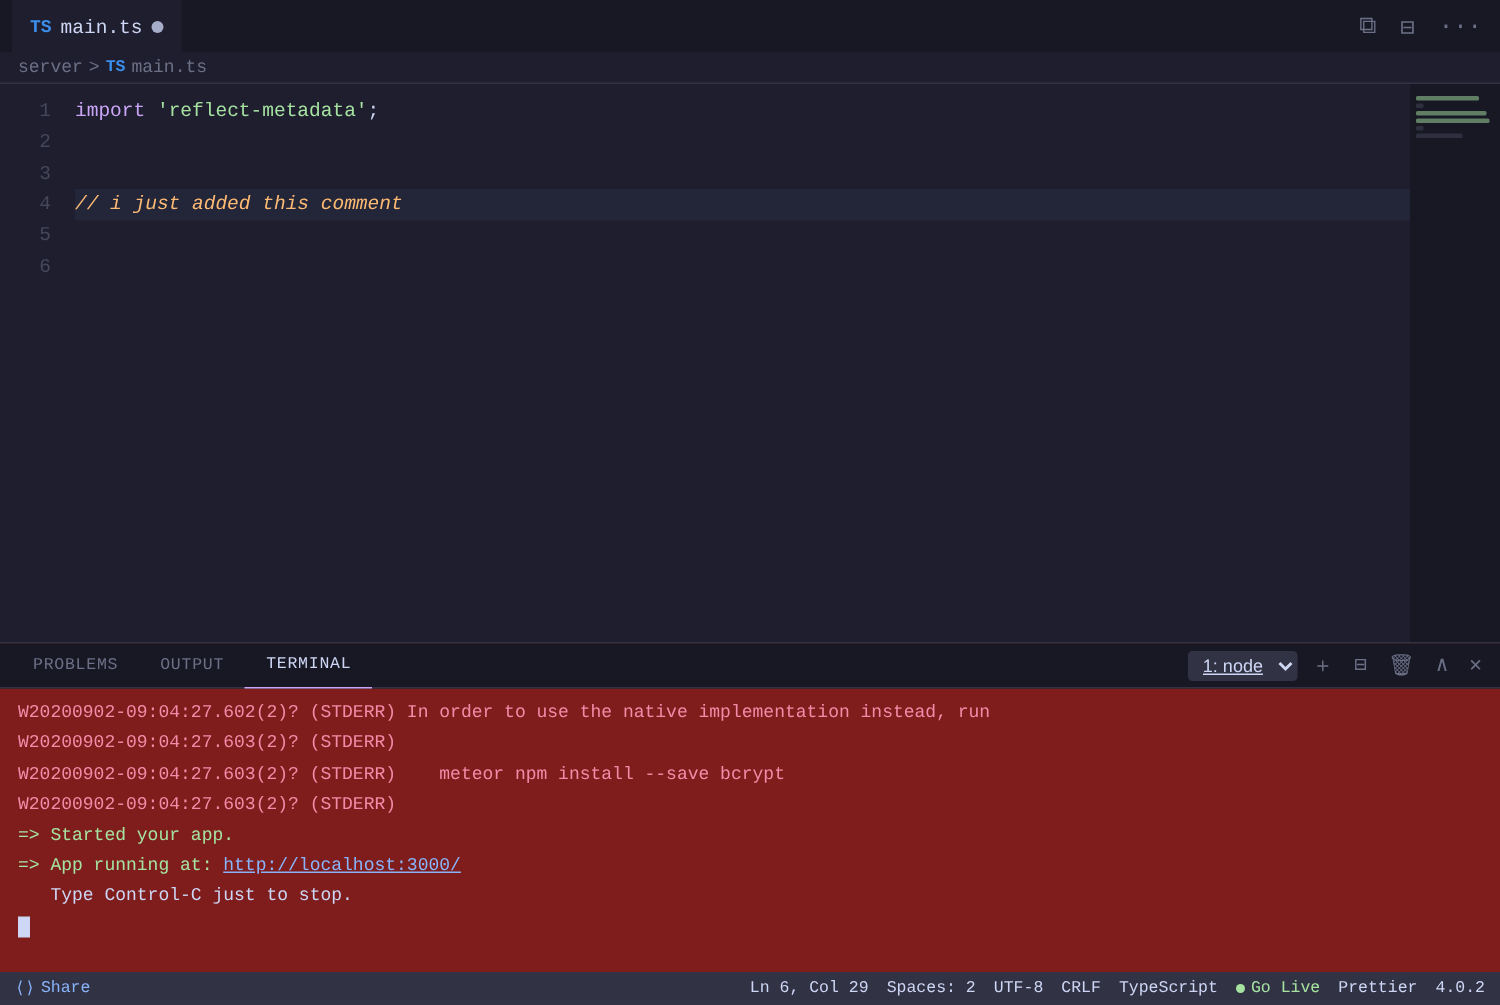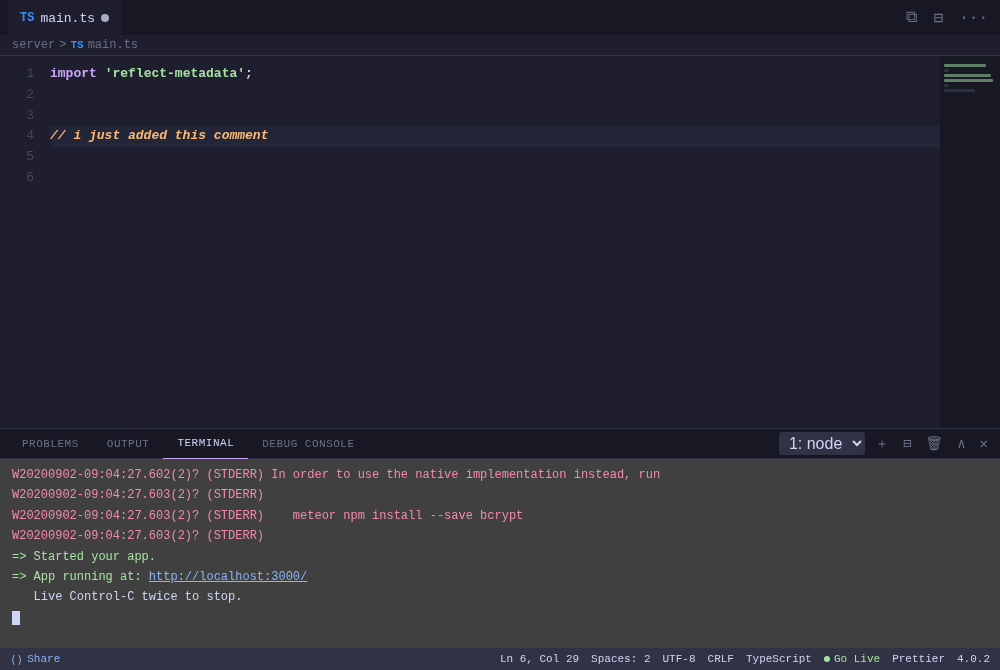--- a/index.html
+++ b/index.html
@@ -104,21 +104,20 @@
       flex: 1;
       padding: 8px 0 8px 8px;
       font-size: 13px;
       line-height: 1.6;
       color: #cdd6f4;
       overflow: hidden;
     }
     .code-line {
       white-space: pre;
       height: 20.8px;
-      font-weight: bold;
     }
     
     .kw-import { color: #cba6f7; }
     .str { color: #a6e3a1; }
     .comment { color: #fdba74; font-style: italic; }
     .line-highlight {
       background: rgba(137, 180, 250, 0.05);
     }
 
     
@@ -136,21 +135,21 @@
     .minimap-line {
       height: 3px;
       margin-bottom: 2px;
       border-radius: 1px;
       background: #45475a;
     }
 
     
     .terminal-panel {
       height: 220px;
-      background: #404040;
+      background: #7f1d1d;
       display: flex;
       flex-direction: column;
       flex-shrink: 0;
       border-top: 1px solid #313244;
     }
 
     
     .panel-tabs {
       display: flex;
       align-items: center;
@@ -184,25 +183,26 @@
     .panel-tabs-right {
       display: flex;
       align-items: center;
       gap: 6px;
       color: #6c7086;
     }
     .panel-tabs-right .term-select {
       background: #313244;
       color: #cdd6f4;
       border: none;
-      font-size: 16px;
+      font-size: 12px;
       padding: 2px 6px;
       border-radius: 3px;
       cursor: pointer;
       outline: none;
+      text-decoration: underline;
     }
     .panel-tabs-right .icon-btn {
       cursor: pointer;
       font-size: 14px;
       padding: 2px 4px;
       display: flex;
       align-items: center;
     }
 
     
@@ -330,42 +330,41 @@
     </div>
   </div>
 </div>
 
 <div class="terminal-panel">
   <div class="panel-tabs">
     <div class="panel-tabs-left">
       <div class="panel-tab">PROBLEMS</div>
       <div class="panel-tab">OUTPUT</div>
       <div class="panel-tab active">TERMINAL</div>
-      <div class="panel-tab">DEBUG CONSOLE</div>
     </div>
     <div class="panel-tabs-right">
       <select class="term-select">
         <option>1: node</option>
       </select>
       <span class="icon-btn" title="New Terminal">＋</span>
       <span class="icon-btn" title="Split Terminal">⊟</span>
       <span class="icon-btn" title="Kill Terminal">🗑</span>
       <span class="icon-btn" title="Maximize">∧</span>
       <span class="icon-btn" title="Close Panel">✕</span>
     </div>
   </div>
   <div class="terminal-content" id="terminal-content">
       <div class="term-line"><span style="color: rgb(243, 139, 168);">W20200902-09:04:27.602(2)? (STDERR)</span><span style="color: rgb(243, 139, 168);"> In order to use the native implementation instead, run</span></div>
       <div class="term-line"><span style="color: rgb(243, 139, 168);">W20200902-09:04:27.603(2)? (STDERR)</span><span style="color: rgb(243, 139, 168);"></span></div>
       <div class="term-line"><span style="color: rgb(243, 139, 168);">W20200902-09:04:27.603(2)? (STDERR)</span><span style="color: rgb(243, 139, 168);">    meteor npm install --save bcrypt</span></div>
       <div class="term-line"><span style="color: rgb(243, 139, 168);">W20200902-09:04:27.603(2)? (STDERR)</span><span style="color: rgb(243, 139, 168);"></span></div>
       <div class="term-line term-success">=&gt; Started your app.</div>
       <div class="term-line"></div>
       <div class="term-line term-success">=&gt; App running at: <span style="color: rgb(137, 180, 250); text-decoration: underline;">http://localhost:3000/</span></div>
-      <div class="term-line">   Live Control-C twice to stop.</div>
+      <div class="term-line">   Type Control-C just to stop.</div>
       <div class="term-line"><span class="term-cursor"></span></div>
     </div>
 </div>
 
 <div class="status-bar">
   <div class="status-left">
     <div class="share-btn status-item">
       <span>⟨⟩</span>
       <span>Share</span>
     </div>

